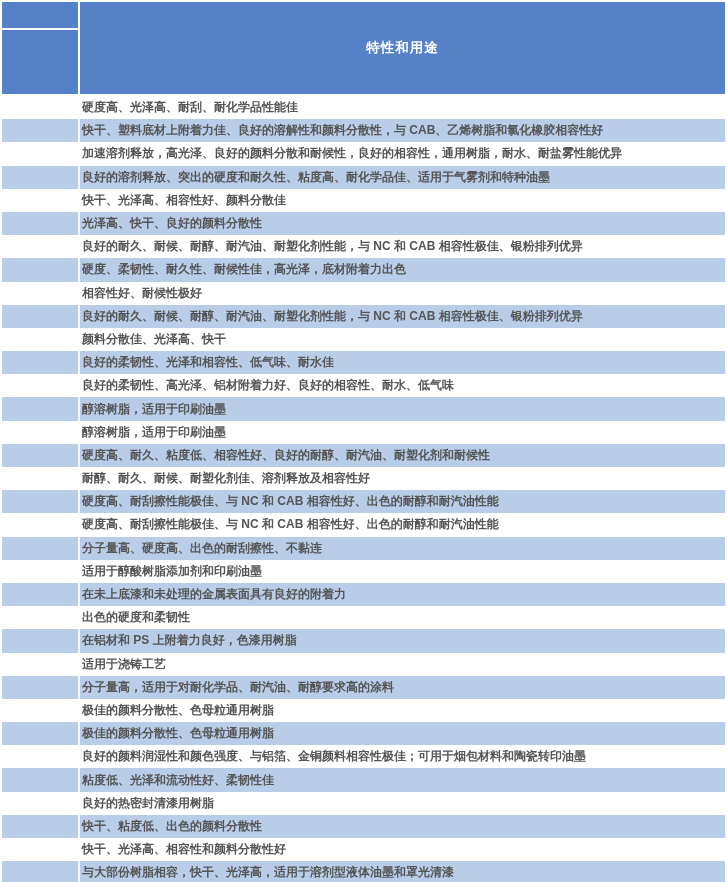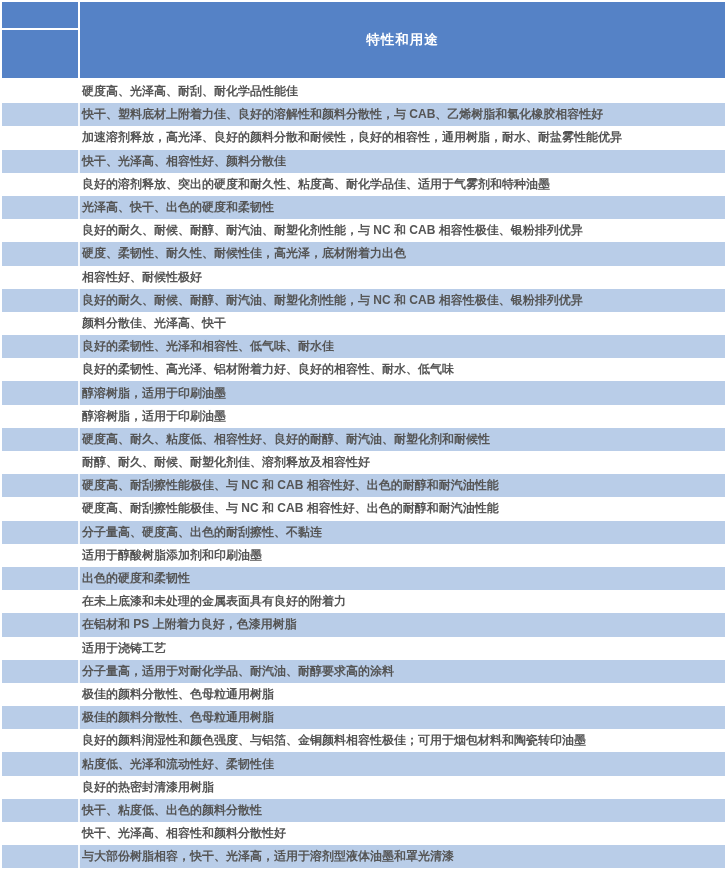--- a/index.html
+++ b/index.html
@@ -12,21 +12,21 @@
     font-family: "Liberation Sans", "DejaVu Sans", sans-serif;
   }
   .table-wrap {
     position: relative;
     width: 723px;
     margin: 2px auto 0 2px;
   }
   
   .header-row {
     display: flex;
-    height: 76px;
+    height: 92px;
     text-align: center;
   }
   .left-col {
     width: 76px;
     display: flex;
     flex-direction: column;
     margin-right: 2px;
   }
   .left-top-cell {
     height: 26px;
@@ -107,31 +107,31 @@
       <div class="row-text">快干、塑料底材上附着力佳、良好的溶解性和颜料分散性，与 CAB、乙烯树脂和氯化橡胶相容性好</div>
     </div>
       <div class="row">
       <div class="row-left-spacer"></div>
       <div class="row-col-divider"></div>
       <div class="row-text">加速溶剂释放，高光泽、良好的颜料分散和耐候性，良好的相容性，通用树脂，耐水、耐盐雾性能优异</div>
     </div>
       <div class="row">
       <div class="row-left-spacer"></div>
       <div class="row-col-divider"></div>
+      <div class="row-text">良好的溶剂释放、突出的硬度和耐久性、粘度高、耐化学品佳、适用于气雾剂和特种油墨</div>
+    </div>
+      <div class="row">
+      <div class="row-left-spacer"></div>
+      <div class="row-col-divider"></div>
       <div class="row-text">快干、光泽高、相容性好、颜料分散佳</div>
     </div>
       <div class="row">
       <div class="row-left-spacer"></div>
       <div class="row-col-divider"></div>
-      <div class="row-text">良好的溶剂释放、突出的硬度和耐久性、粘度高、耐化学品佳、适用于气雾剂和特种油墨</div>
-    </div>
-      <div class="row">
-      <div class="row-left-spacer"></div>
-      <div class="row-col-divider"></div>
-      <div class="row-text">光泽高、快干、出色的硬度和柔韧性</div>
+      <div class="row-text">光泽高、快干、良好的颜料分散性</div>
     </div>
       <div class="row">
       <div class="row-left-spacer"></div>
       <div class="row-col-divider"></div>
       <div class="row-text">良好的耐久、耐候、耐醇、耐汽油、耐塑化剂性能，与 NC 和 CAB 相容性极佳、银粉排列优异</div>
     </div>
       <div class="row">
       <div class="row-left-spacer"></div>
       <div class="row-col-divider"></div>
       <div class="row-text">硬度、柔韧性、耐久性、耐候性佳，高光泽，底材附着力出色</div>
@@ -197,30 +197,30 @@
       <div class="row-text">分子量高、硬度高、出色的耐刮擦性、不黏连</div>
     </div>
       <div class="row">
       <div class="row-left-spacer"></div>
       <div class="row-col-divider"></div>
       <div class="row-text">适用于醇酸树脂添加剂和印刷油墨</div>
     </div>
       <div class="row">
       <div class="row-left-spacer"></div>
       <div class="row-col-divider"></div>
+      <div class="row-text">在未上底漆和未处理的金属表面具有良好的附着力</div>
+    </div>
+      <div class="row">
+      <div class="row-left-spacer"></div>
+      <div class="row-col-divider"></div>
       <div class="row-text">出色的硬度和柔韧性</div>
     </div>
       <div class="row">
       <div class="row-left-spacer"></div>
       <div class="row-col-divider"></div>
-      <div class="row-text">在未上底漆和未处理的金属表面具有良好的附着力</div>
-    </div>
-      <div class="row">
-      <div class="row-left-spacer"></div>
-      <div class="row-col-divider"></div>
       <div class="row-text">在铝材和 PS 上附着力良好，色漆用树脂</div>
     </div>
       <div class="row">
       <div class="row-left-spacer"></div>
       <div class="row-col-divider"></div>
       <div class="row-text">适用于浇铸工艺</div>
     </div>
       <div class="row">
       <div class="row-left-spacer"></div>
       <div class="row-col-divider"></div>

